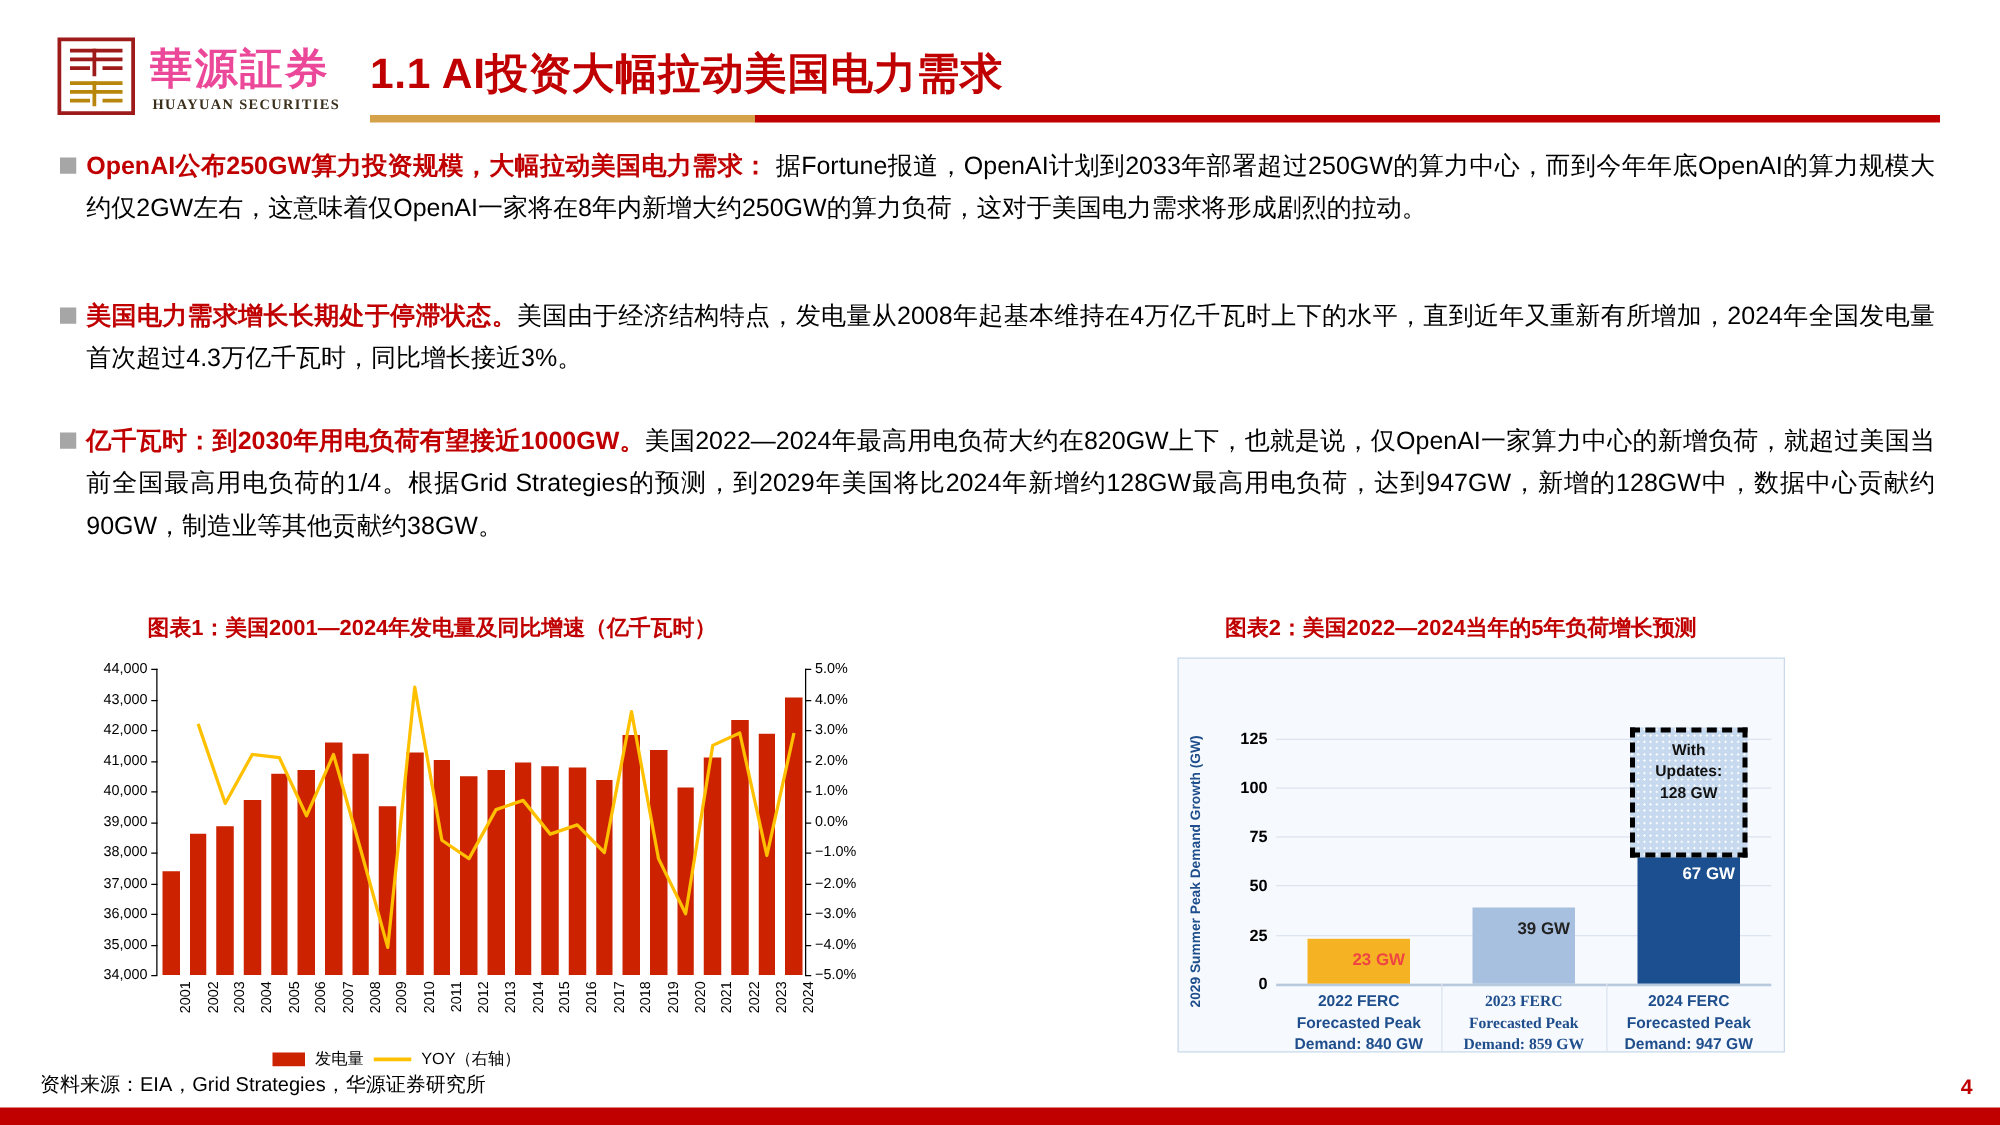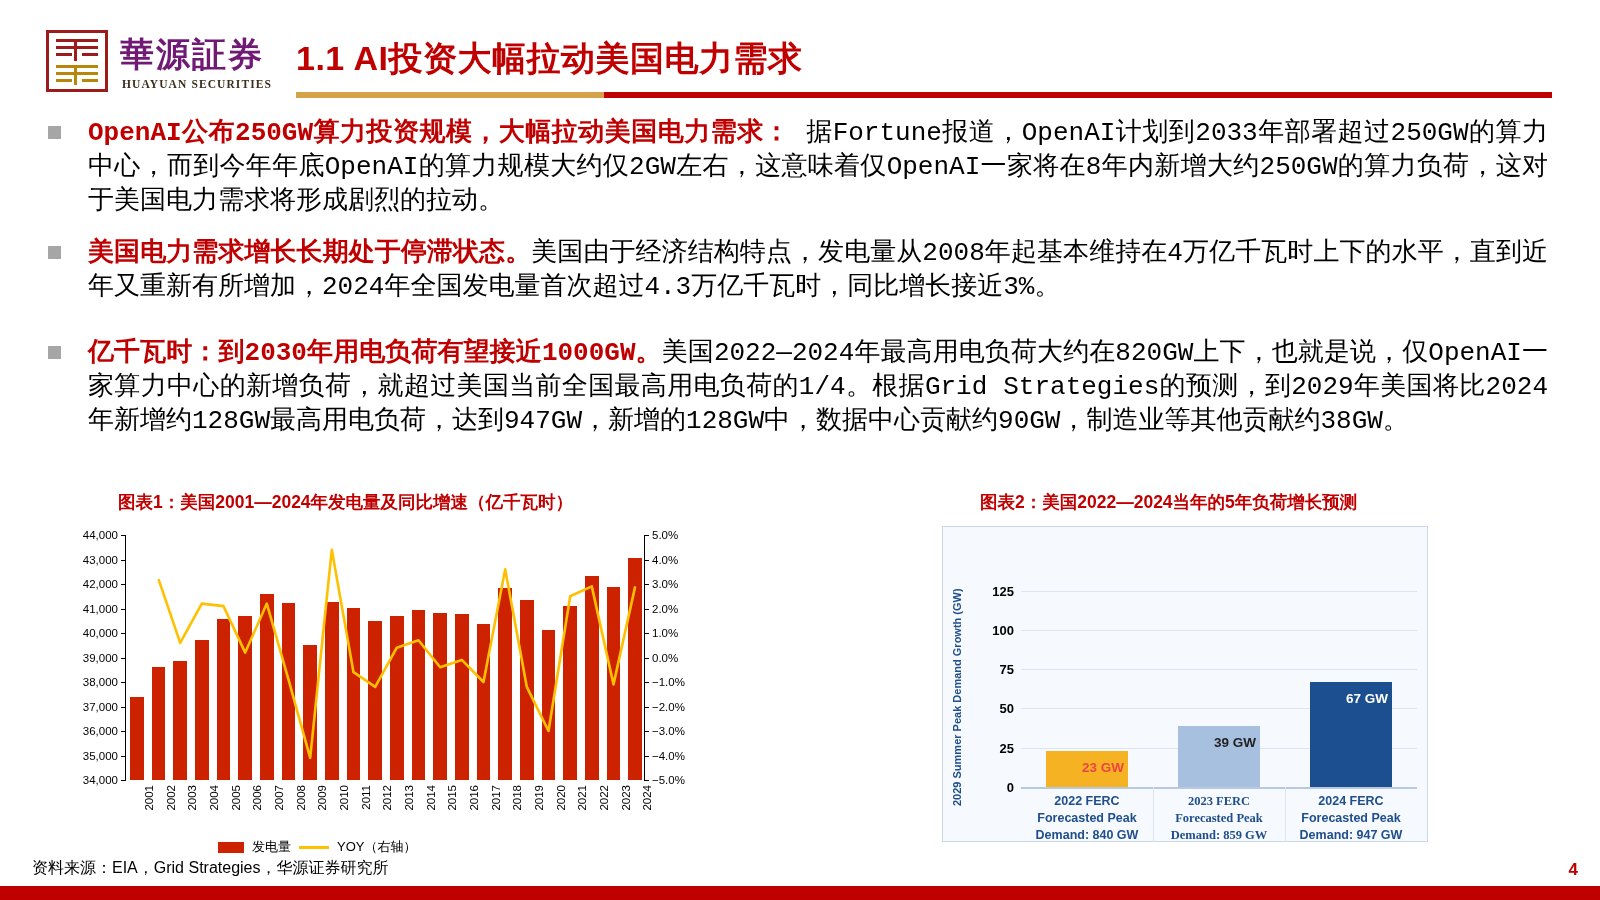--- a/index.html
+++ b/index.html
@@ -19,21 +19,21 @@
   #logo-block { position: absolute; left: 46px; top: 30px; width: 242px; height: 72px; }
   #logo-mark {
     position: absolute; left: 0; top: 0; width: 62px; height: 62px;
     border: 3px solid #9e1b1b; background: #fff;
   }
   #logo-mark .bar { position: absolute; background: #9e1b1b; }
   #logo-mark .gold { position: absolute; background: #b8860b; }
   #logo-cn {
     position: absolute; left: 74px; top: 2px;
     font-family: "Liberation Serif", "DejaVu Serif", serif;
-    font-size: 34px; font-weight: bold; color: #701a75; letter-spacing: 2px;
+    font-size: 34px; font-weight: bold; color: #ec4899; letter-spacing: 2px;
     white-space: nowrap;
   }
   #logo-en {
     position: absolute; left: 76px; top: 48px;
     font-family: "Liberation Serif", "DejaVu Serif", serif;
     font-size: 11.5px; font-weight: bold; color: #3a2f1b; letter-spacing: 1.1px;
     white-space: nowrap;
   }
 
   #slide-title {
@@ -50,24 +50,23 @@
     background: #c00000;
   }
 
   
   .bullet-block { position: absolute; }
   .bullet-sq {
     position: absolute; left: 0; top: 10px; width: 13px; height: 13px;
     background: #a6a6a6;
   }
   .bullet-body {
-    margin-left: 40px;
-    font-size: 26px; line-height: 34px; color: #000;
+    margin-left: 21px;
+    font-size: 20px; line-height: 34px; color: #000;
     text-align: justify;
-    font-family: Liberation Mono, monospace;
   }
   .bullet-body .hl { color: #c00000; font-weight: bold; }
 
   #b1 { left: 48px; top: 116px; width: 1500px; }
   #b2 { left: 48px; top: 236px; width: 1500px; }
   #b3 { left: 48px; top: 336px; width: 1500px; }
 
   
   #chart1-wrap { position: absolute; left: 40px; top: 480px; width: 680px; height: 390px; }
   #chart1-title {
@@ -326,20 +325,27 @@
           <div class="c2-grid" style="top: 54.963px;"></div>
           <div class="c2-ytick" style="top: 54.963px;">100</div>
           <div class="c2-grid" style="top: 15.7037px;"></div>
           <div class="c2-ytick" style="top: 15.7037px;">125</div>
           <div class="c2-bar" style="left: 25.08px; width: 81.84px; height: 36.1185px; background: rgb(245, 179, 36);"></div>
           <div class="c2-barlabel" style="left: 25.08px; width: 81.84px; bottom: 12.1185px; color: #ef4444; position: absolute;">23 GW</div>
           <div class="c2-bar" style="left: 157.08px; width: 81.84px; height: 61.2444px; background: rgb(167, 192, 224);"></div>
           <div class="c2-barlabel" style="left: 157.08px; width: 81.84px; bottom: 37.2444px; color: rgb(34, 34, 34); position: absolute;">39 GW</div>
           <div class="c2-bar" style="left: 289.08px; width: 81.84px; height: 105.215px; background: rgb(27, 79, 143);"></div>
           <div class="c2-barlabel" style="left: 289.08px; width: 81.84px; bottom: 81.2148px; color: rgb(255, 255, 255); position: absolute;">67 GW</div>
+          <div id="c2-dash" style="left: 283.08px; width: 93.84px; bottom: 101.215px; height: 103.793px; background: radial-gradient(rgb(255, 255, 255) 1px, transparent 1px) 0% 0% / 5px 5px rgb(198, 217, 238);">
+            <div id="c2-dash-text" style="top: 6px;">
+              <div>With</div>
+              <div>Updates:</div>
+              <div>128 GW</div>
+            </div>
+          </div>
         </div>
       <div id="c2-axisline"></div>
     <div class="c2-xlab" style="left: 70px; width: 148px; top: 266px;">
           <div>2022 FERC</div>
           <div>Forecasted Peak</div>
           <div>Demand: 840 GW</div>
         </div>
         <div class="c2-xlab" style="left: 202px; width: 148px; top: 266px; font-family: Liberation Serif, serif;">
           <div>2023 FERC</div>
           <div>Forecasted Peak</div>

